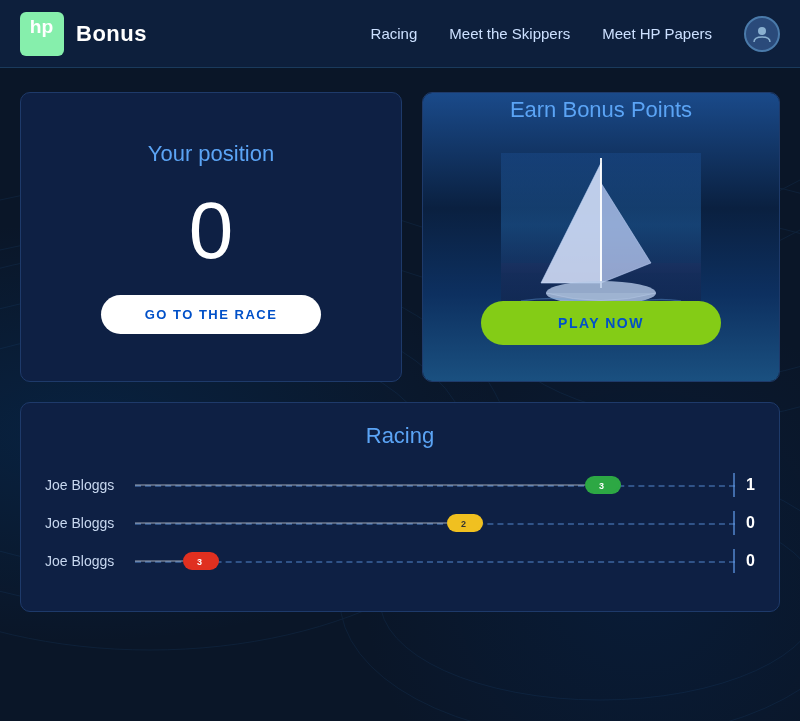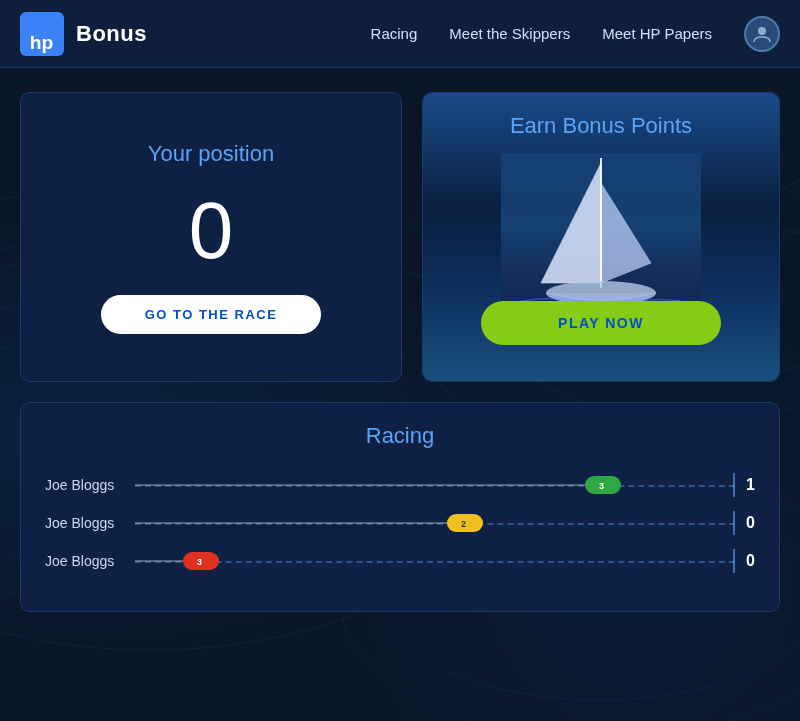--- a/index.html
+++ b/index.html
@@ -48,24 +48,24 @@
 
     .header-logo {
       display: flex;
       align-items: center;
       gap: 12px;
     }
 
     .hp-logo {
       width: 44px;
       height: 44px;
-      background: #3b82f6;
+      background: #86efac;
       border-radius: 6px;
       display: flex;
-      align-items: flex-end;
+      align-items: flex-start;
       justify-content: center;
       flex-shrink: 0;
     }
 
     .hp-logo svg {
       width: 28px;
       height: 28px;
     }
 
     .brand-title {
@@ -189,21 +189,21 @@
       width: 200px;
       height: 180px;
     }
 
     .bonus-title {
       position: relative;
       z-index: 2;
       color: #5ba4f5;
       font-size: 22px;
       font-weight: 500;
-      margin-top: 20px;
+      margin-top: 4px;
     }
 
     .play-now-btn {
       position: absolute;
       bottom: 36px;
       z-index: 2;
       background: #84cc16;
       color: #0050c8;
       border: none;
       border-radius: 30px;

